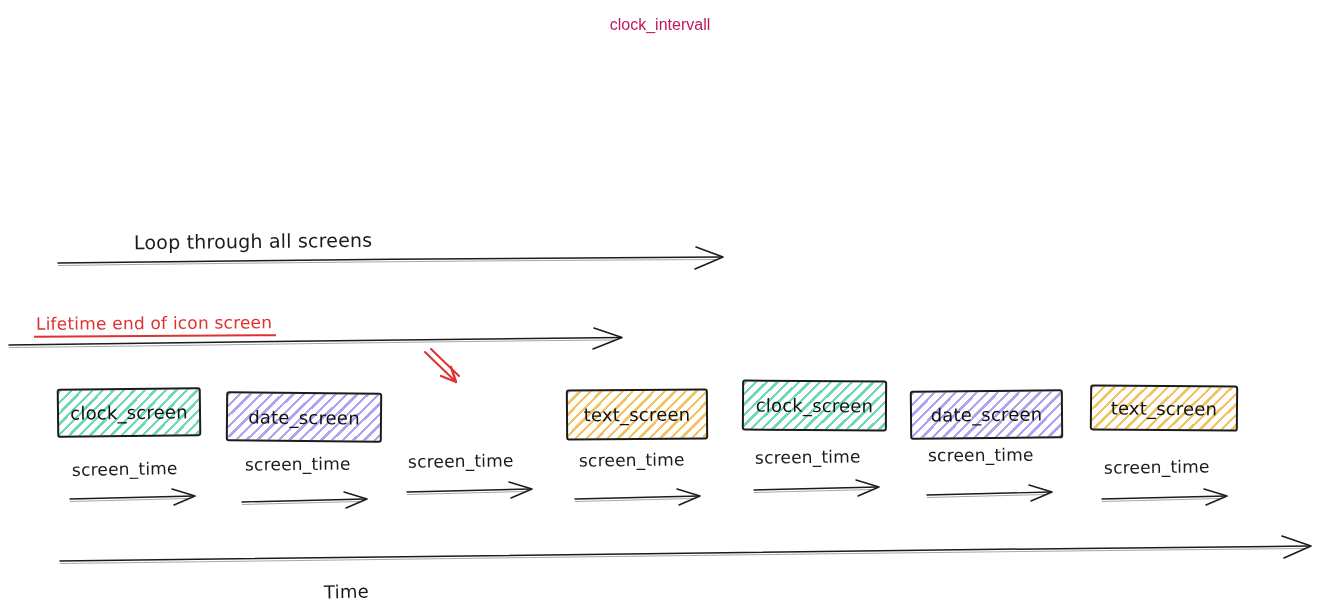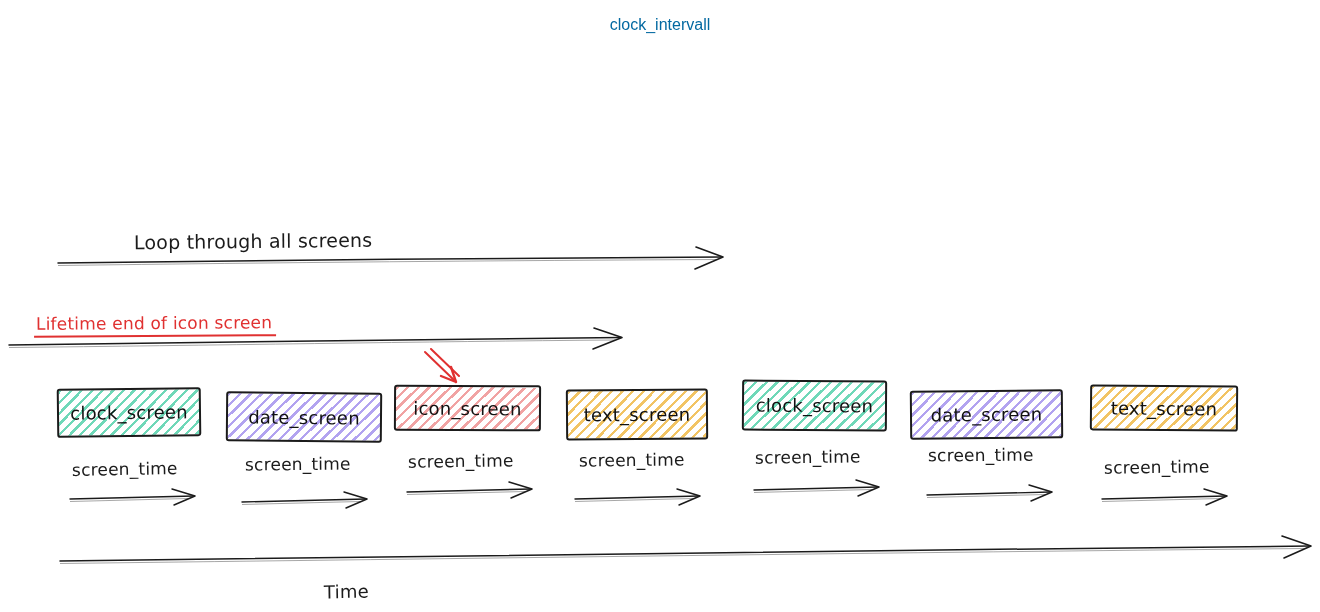--- a/index.html
+++ b/index.html
@@ -44,21 +44,21 @@
   .g7 .st-arrow{left:1098px;top:486px;}
 
   .time-label{left:324px;top:581px;font-size:18px;transform:rotate(-1deg);}
   svg{display:block;}
 </style>
 </head>
 <body>
 
 <div class="canvas">
 
-  <div class="page-title" style="color:#0369a1;">clock_intervall</div>
+  <div class="page-title" style="color:#be185d;">clock_intervall</div>
 
   <div class="abs hand loop-label">Loop through all screens</div>
   <svg class="abs" style="left:50px;top:244px;" width="685" height="30" viewBox="0 0 685 30">
     <path d="M8,19 C230,16 450,14 672,13" stroke="#1b1b1b" stroke-width="1.5" fill="none" stroke-linecap="round"></path>
     <path d="M8,21.5 C230,18.5 450,16.5 668,15.5" stroke="#8a8a8a" stroke-width="1" fill="none" opacity="0.75"></path>
     <path d="M646,3 L673,13 M645,25 L673,13" stroke="#1b1b1b" stroke-width="1.6" fill="none" stroke-linecap="round"></path>
   </svg>
 
   <div class="abs hand lifetime-label">Lifetime end of icon screen</div>
   <svg class="abs" style="left:5px;top:326px;" width="635" height="34" viewBox="0 0 635 34">
@@ -71,23 +71,20 @@
     <path d="M5,4 L35,33" stroke="#e03131" stroke-width="2" fill="none" stroke-linecap="round"></path>
     <path d="M11,1 L39,28" stroke="#e03131" stroke-width="2" fill="none" stroke-linecap="round"></path>
     <path d="M36,34 L21,28 M36,34 L31,19" stroke="#e03131" stroke-width="2.4" fill="none" stroke-linecap="round"></path>
   </svg>
 
   <div class="screen-box b1" style="background-image: repeating-linear-gradient(135deg, rgb(111, 216, 184) 0px, rgb(111, 216, 184) 2.4px, transparent 2.4px, transparent 7.5px);">
     <span class="hand">clock_screen</span>
   </div>
   <div class="screen-box b2" style="background-image: repeating-linear-gradient(135deg, rgb(178, 163, 240) 0px, rgb(178, 163, 240) 2.4px, transparent 2.4px, transparent 7.5px);">
     <span class="hand">date_screen</span>
-  </div>
-  <div class="screen-box b3" style="background-image: repeating-linear-gradient(135deg, rgb(241, 163, 163) 0px, rgb(241, 163, 163) 2.4px, transparent 2.4px, transparent 7.5px);">
-    <span class="hand">icon_screen</span>
   </div>
   <div class="screen-box b4" style="background-image: repeating-linear-gradient(135deg, rgb(242, 196, 100) 0px, rgb(242, 196, 100) 2.4px, transparent 2.4px, transparent 7.5px);">
     <span class="hand">text_screen</span>
   </div>
   <div class="screen-box b5" style="background-image: repeating-linear-gradient(135deg, rgb(111, 216, 184) 0px, rgb(111, 216, 184) 2.4px, transparent 2.4px, transparent 7.5px);">
     <span class="hand">clock_screen</span>
   </div>
   <div class="screen-box b6" style="background-image: repeating-linear-gradient(135deg, rgb(178, 163, 240) 0px, rgb(178, 163, 240) 2.4px, transparent 2.4px, transparent 7.5px);">
     <span class="hand">date_screen</span>
   </div>

